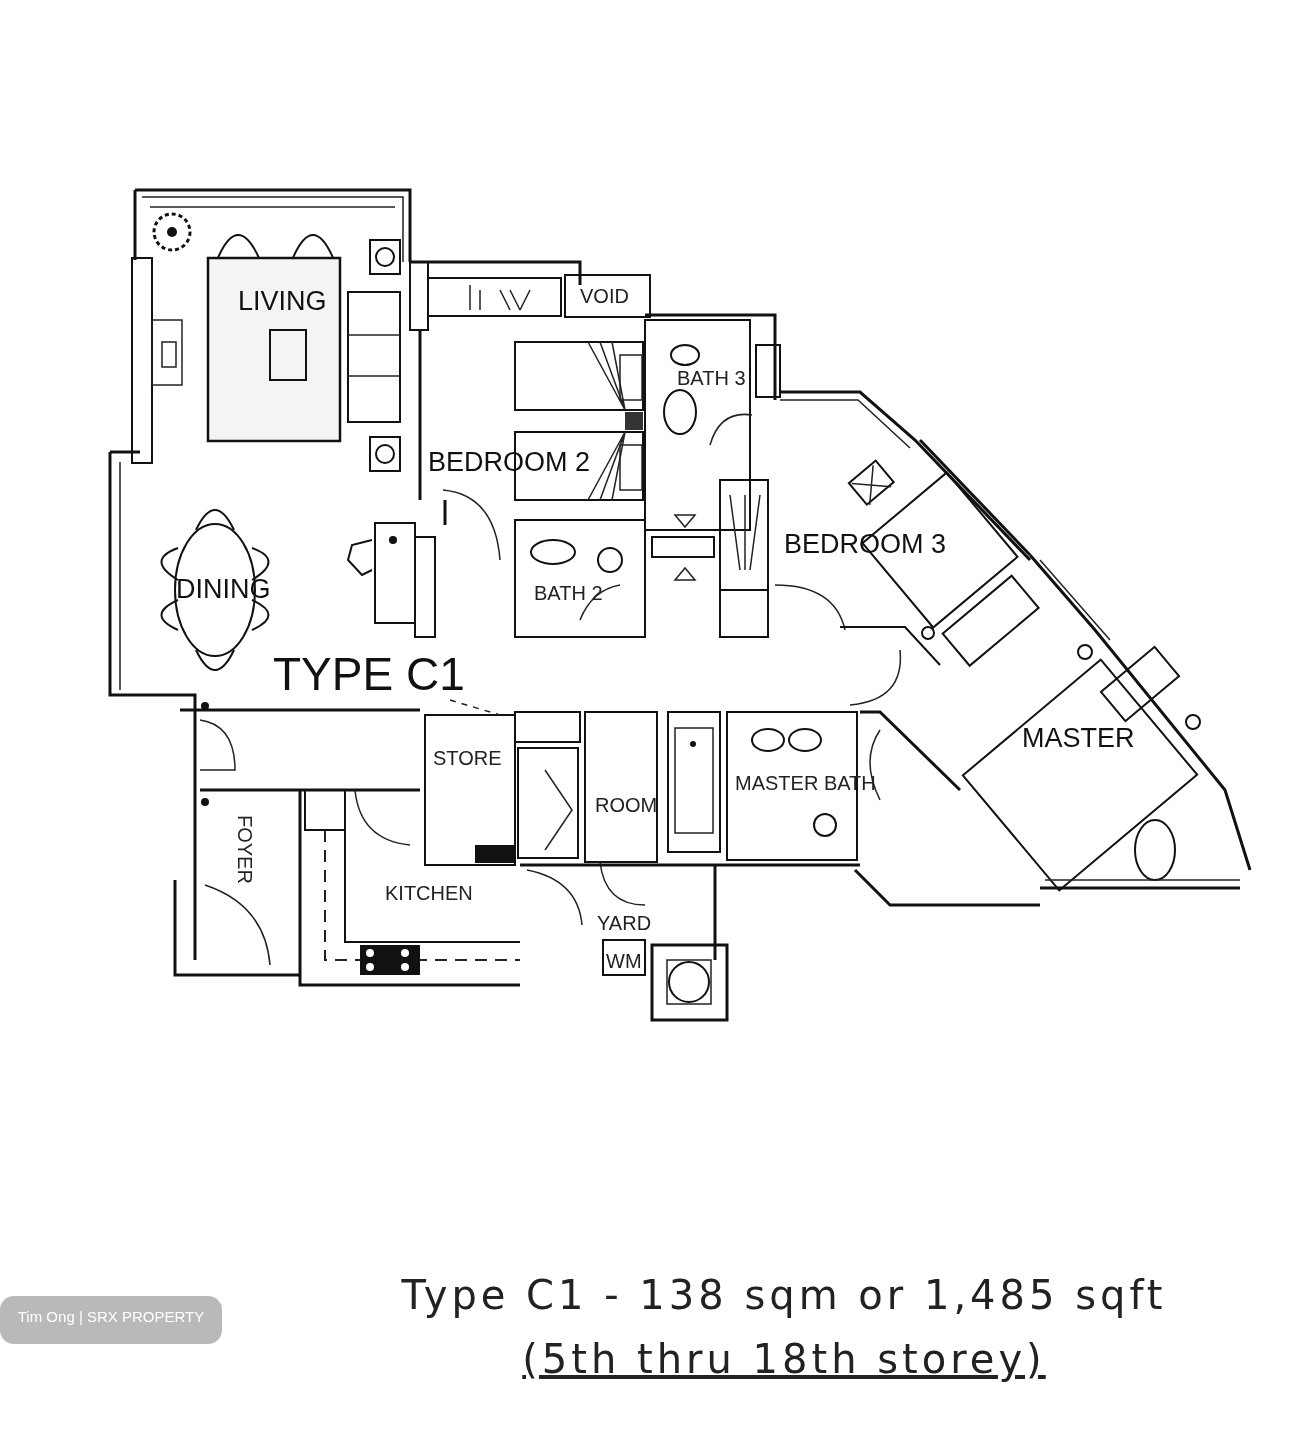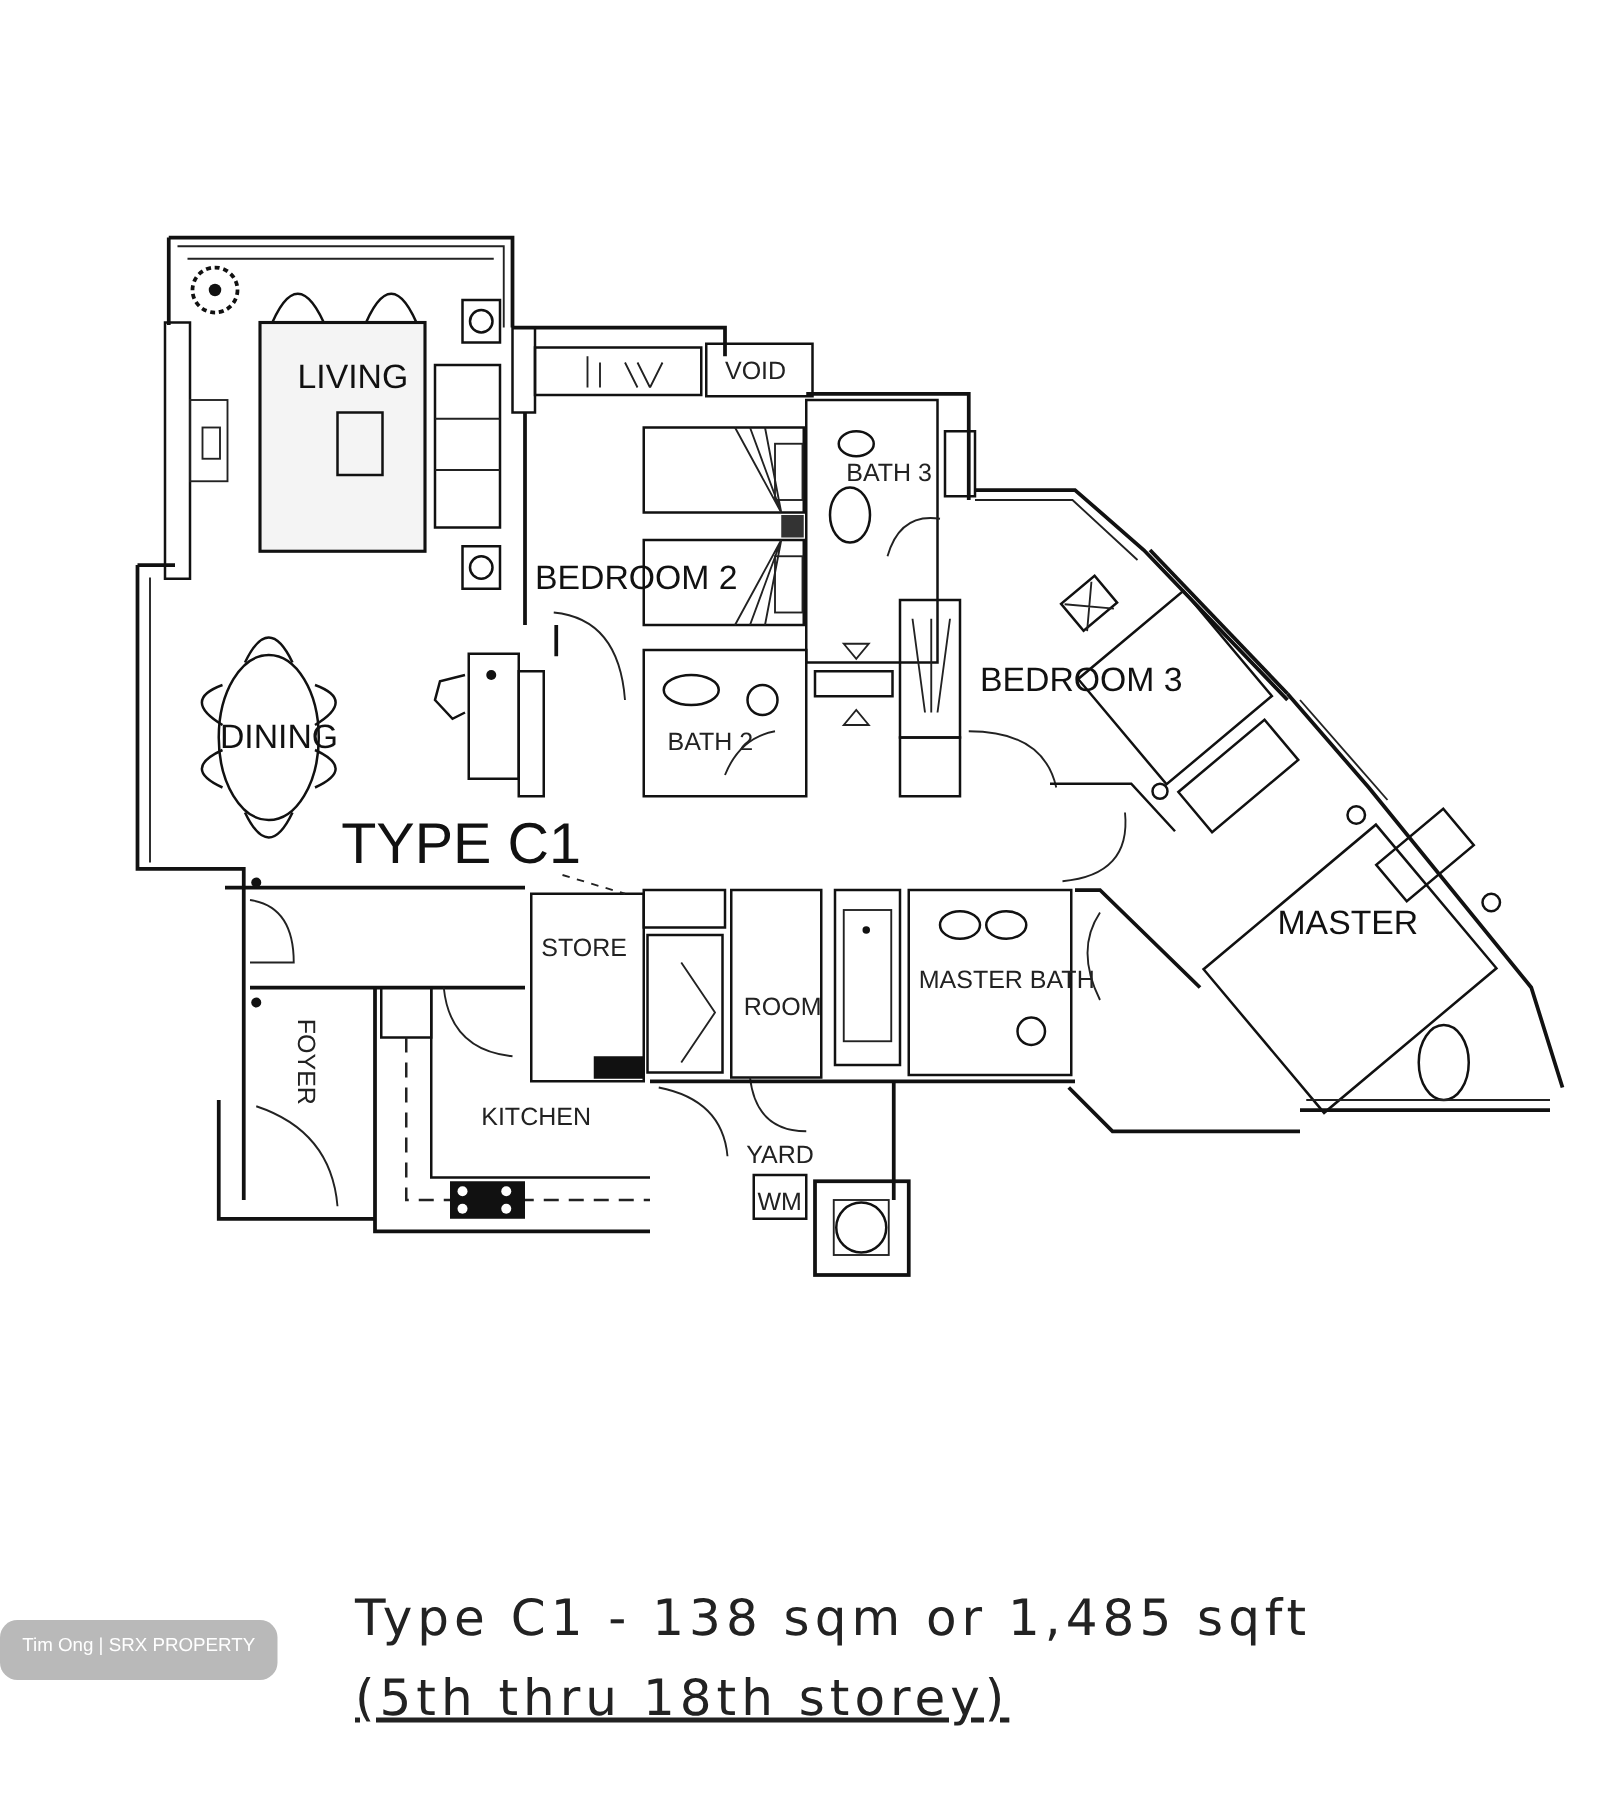--- a/index.html
+++ b/index.html
@@ -7,21 +7,21 @@
   #plan { position: absolute; left: 0; top: 0; width: 1296px; height: 1440px; }
   .w { fill: none; stroke: #111; stroke-width: 3; }
   .wt { fill: none; stroke: #111; stroke-width: 2; }
   .th { fill: none; stroke: #222; stroke-width: 1.5; }
   .door { fill: none; stroke: #222; stroke-width: 1.5; }
   .dash { fill: none; stroke: #222; stroke-width: 2; stroke-dasharray: 12 8; }
   .rug { fill: #f4f4f4; stroke: #111; stroke-width: 2.5; }
   .lbl { font-family: "Liberation Sans", sans-serif; font-size: 27px; fill: #111; }
   .lbl-sm { font-family: "Liberation Sans", sans-serif; font-size: 20px; fill: #222; }
   .lbl-big { font-family: "Liberation Sans", sans-serif; font-size: 46px; fill: #111; }
-  .caption { position: absolute; left: 284px; width: 960px; text-align: left; font-family: "DejaVu Sans", sans-serif; color: #222; letter-spacing: 4px; font-size: 40px; }
+  .caption { position: absolute; left: 304px; width: 960px; text-align: center; font-family: "DejaVu Sans", sans-serif; color: #222; letter-spacing: 4px; font-size: 40px; }
   .cap1 { top: 1272px; }
   .cap2 { top: 1336px; text-decoration: underline; }
   .watermark { position: absolute; left: 0; top: 1296px; width: 222px; height: 48px; background: #b9b9b9; color: #fff; font-family: "Liberation Sans", sans-serif; font-size: 15px; line-height: 42px; text-align: center; border-radius: 14px; }
 </style>
 </head>
 <body>
 
 <svg id="plan" viewBox="0 0 1296 1440" xmlns="http://www.w3.org/2000/svg">
 
   <g>

